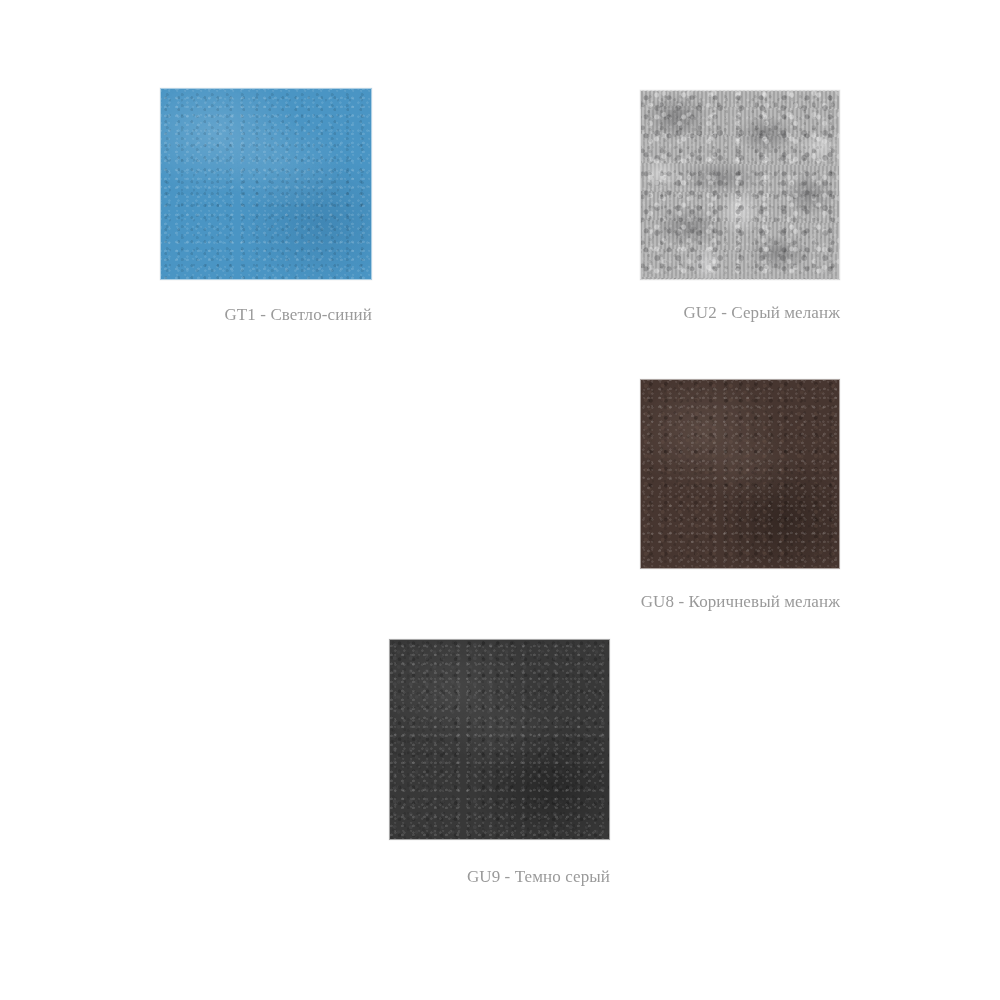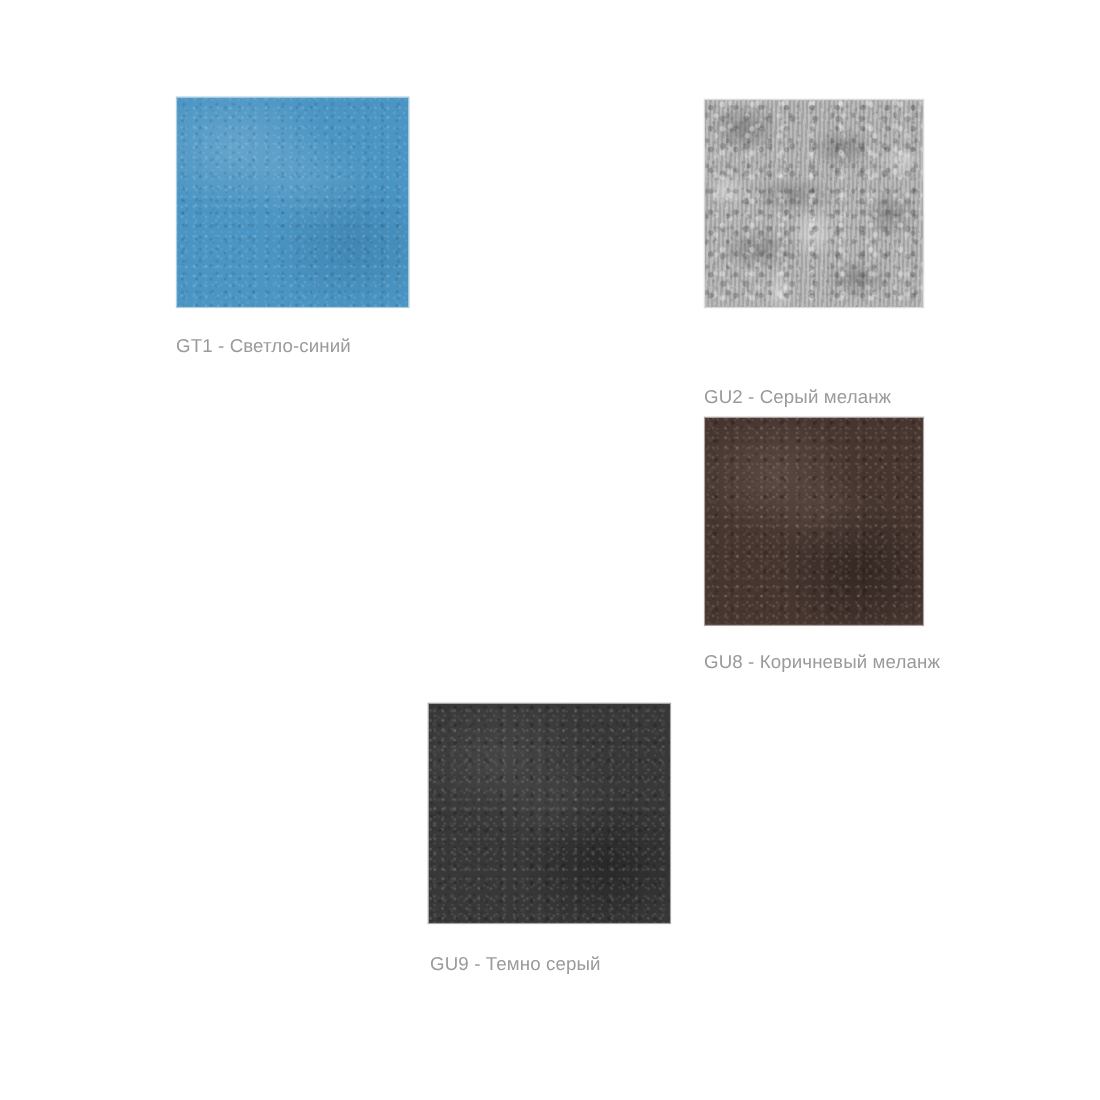--- a/index.html
+++ b/index.html
@@ -19,26 +19,27 @@
   .swatch-grid {
     position: relative;
     width: 1000px;
     height: 1000px;
   }
 
   .swatch-cell {
     position: absolute;
     display: flex;
     flex-direction: column;
-    align-items: flex-start;
+    align-items: flex-end;
+    font-family: Liberation Serif, serif;
   }
 
   
   .cell-gt1 { left: 160px; top: 88px;  }
-  .cell-gu2 { left: 640px; top: 90px; gap: 48px;  }
+  .cell-gu2 { left: 640px; top: 90px;  }
   .cell-gt6 { left: 160px; top: 360px; }
   .cell-gu8 { left: 640px; top: 379px; }
   .cell-gu9 { left: 389px; top: 639px; }
 
   .swatch-chip {
     width: 212px;
     height: 192px;
     position: relative;
     overflow: hidden;
     border: 1px solid rgba(255,255,255,0.55);

